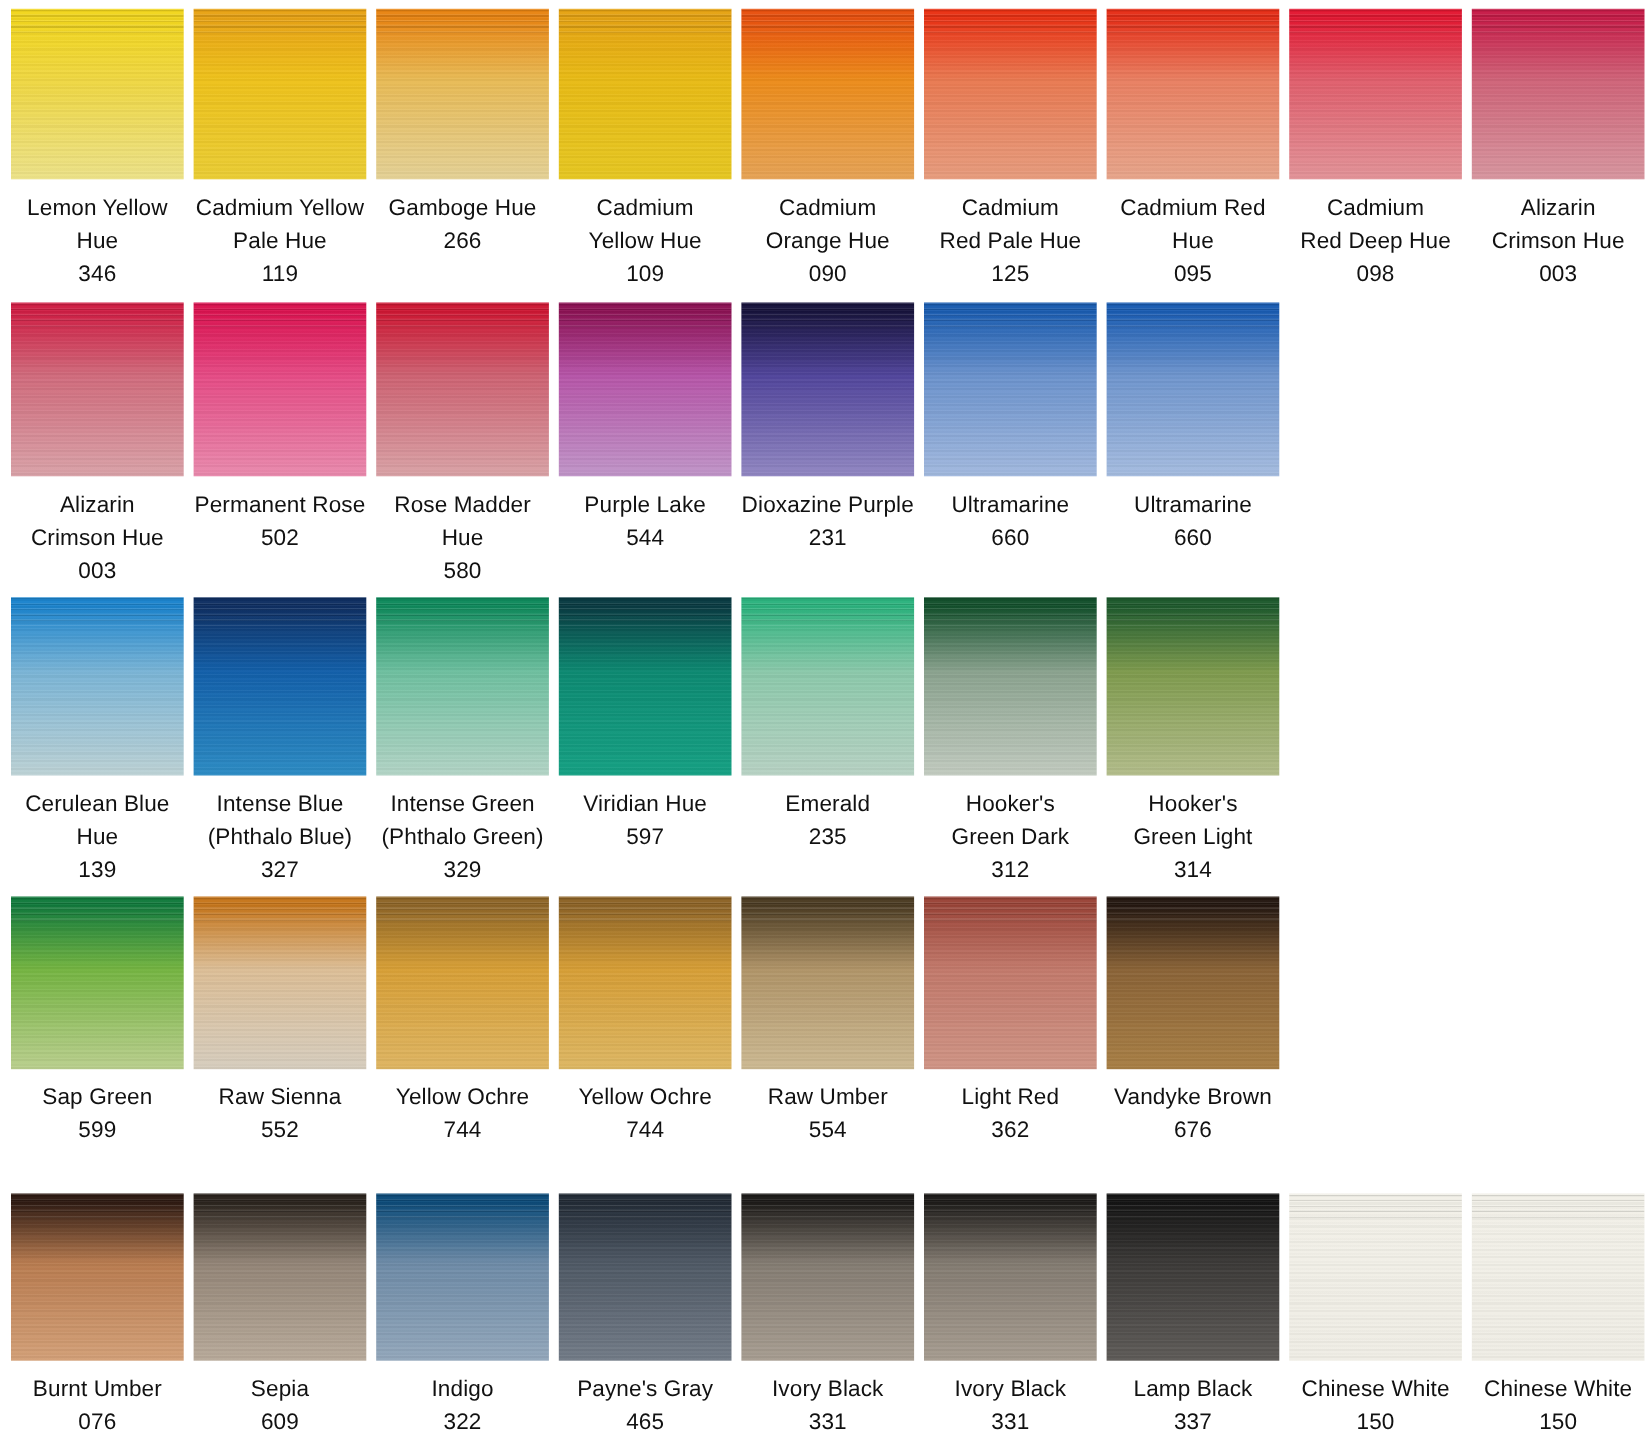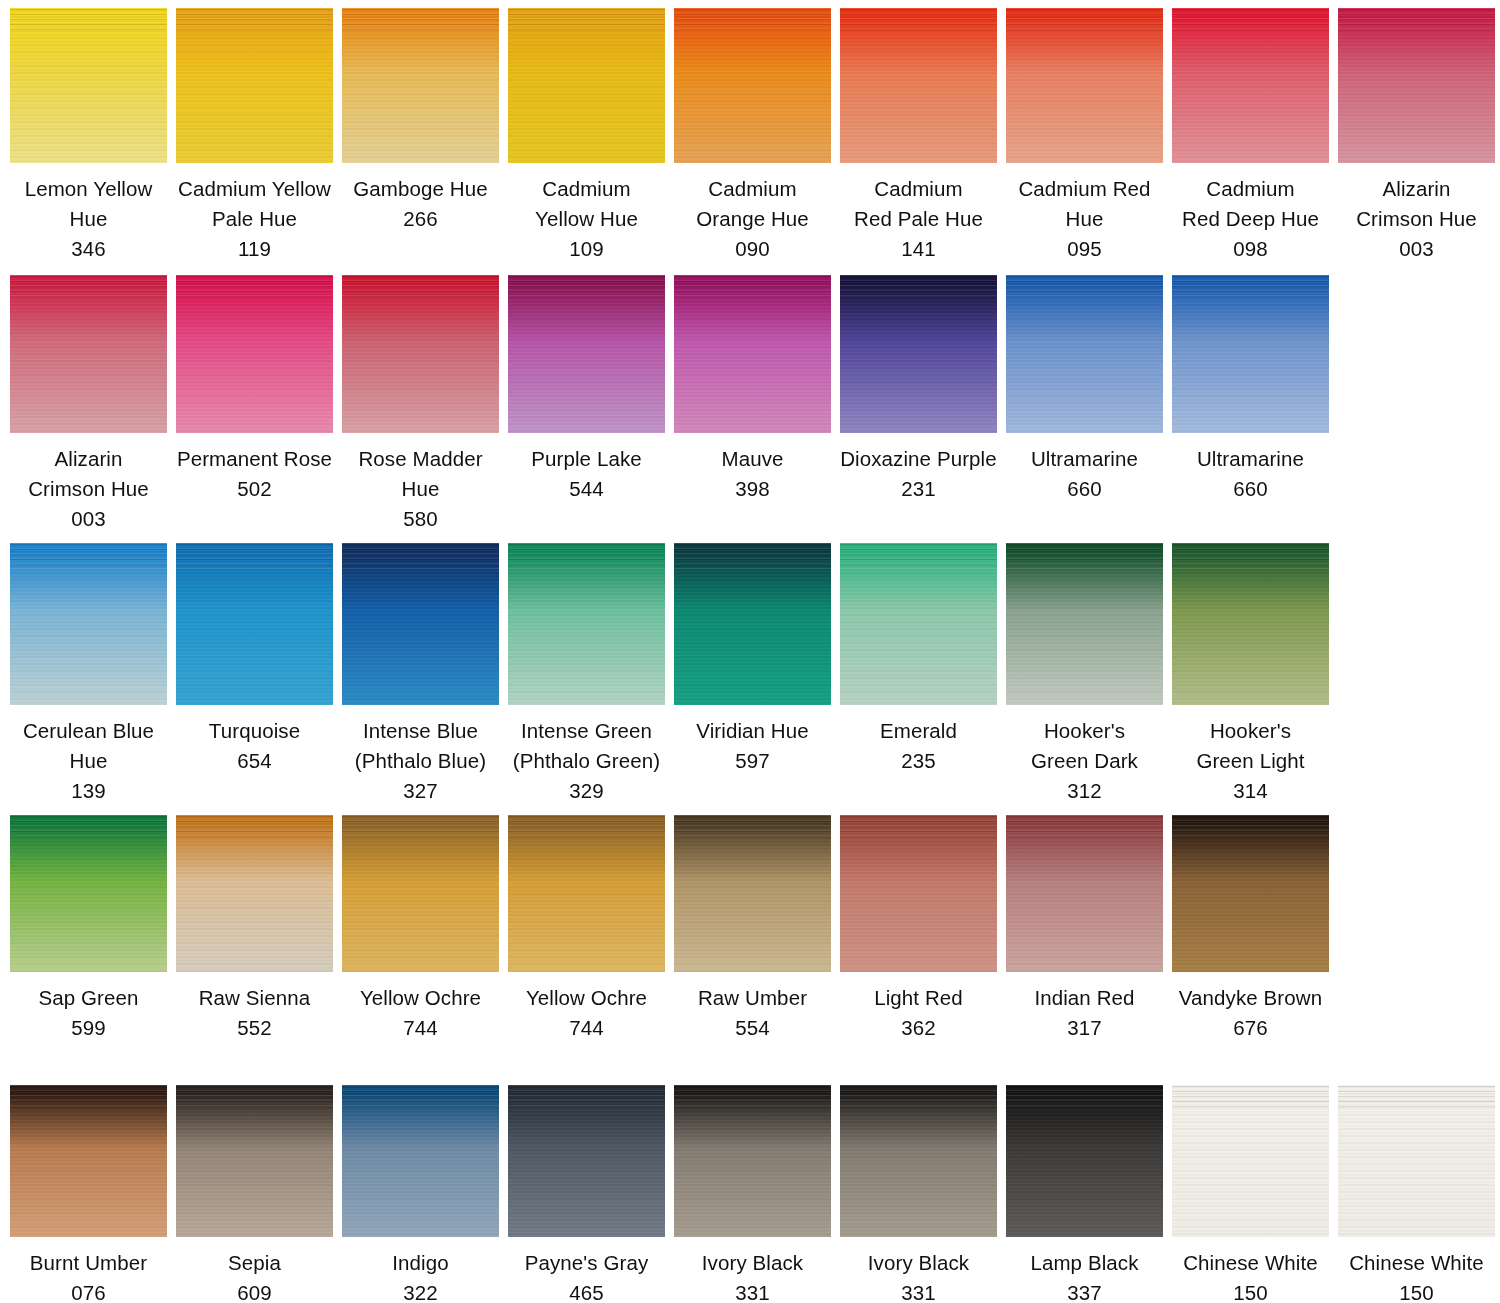--- a/index.html
+++ b/index.html
@@ -142,21 +142,21 @@
 Orange Hue</div>
         <div class="swatch-code">090</div>
       </div>
       <div class="swatch-cell">
         <div class="swatch-chip" style="height: 155px; background: linear-gradient(rgb(234, 50, 20) 0%, rgb(234, 50, 20) 5%, rgb(233, 122, 82) 42%, rgb(231, 156, 126) 100%);">
           <div class="streak"></div>
           <div class="grain"></div>
         </div>
         <div class="swatch-label">Cadmium
 Red Pale Hue</div>
-        <div class="swatch-code">141</div>
+        <div class="swatch-code">125</div>
       </div>
       <div class="swatch-cell">
         <div class="swatch-chip" style="height: 155px; background: linear-gradient(rgb(230, 47, 24) 0%, rgb(230, 47, 24) 5%, rgb(233, 128, 98) 42%, rgb(231, 165, 139) 100%);">
           <div class="streak"></div>
           <div class="grain"></div>
         </div>
         <div class="swatch-label">Cadmium Red
 Hue</div>
         <div class="swatch-code">095</div>
       </div>
@@ -207,28 +207,20 @@
       </div>
       <div class="swatch-cell">
         <div class="swatch-chip" style="height: 158px; background: linear-gradient(rgb(140, 18, 84) 0%, rgb(140, 18, 84) 5%, rgb(182, 85, 168) 42%, rgb(192, 149, 200) 100%);">
           <div class="streak"></div>
           <div class="grain"></div>
         </div>
         <div class="swatch-label">Purple Lake</div>
         <div class="swatch-code">544</div>
       </div>
       <div class="swatch-cell">
-        <div class="swatch-chip" style="height: 158px; background: linear-gradient(rgb(154, 17, 100) 0%, rgb(154, 17, 100) 5%, rgb(192, 88, 173) 42%, rgb(210, 137, 189) 100%);">
-          <div class="streak"></div>
-          <div class="grain"></div>
-        </div>
-        <div class="swatch-label">Mauve</div>
-        <div class="swatch-code">398</div>
-      </div>
-      <div class="swatch-cell">
         <div class="swatch-chip" style="height: 158px; background: linear-gradient(rgb(23, 19, 60) 0%, rgb(23, 19, 60) 5%, rgb(81, 69, 155) 42%, rgb(145, 135, 194) 100%);">
           <div class="streak"></div>
           <div class="grain"></div>
         </div>
         <div class="swatch-label">Dioxazine Purple</div>
         <div class="swatch-code">231</div>
       </div>
       <div class="swatch-cell">
         <div class="swatch-chip" style="height: 158px; background: linear-gradient(rgb(26, 92, 176) 0%, rgb(26, 92, 176) 5%, rgb(107, 146, 204) 42%, rgb(162, 185, 222) 100%);">
           <div class="streak"></div>
@@ -250,28 +242,20 @@
       <div class="swatch-cell">
         <div class="swatch-chip" style="height: 162px; background: linear-gradient(rgb(28, 132, 205) 0%, rgb(28, 132, 205) 5%, rgb(123, 181, 214) 42%, rgb(189, 210, 213) 100%);">
           <div class="streak"></div>
           <div class="grain"></div>
         </div>
         <div class="swatch-label">Cerulean Blue
 Hue</div>
         <div class="swatch-code">139</div>
       </div>
       <div class="swatch-cell">
-        <div class="swatch-chip" style="height: 162px; background: linear-gradient(rgb(16, 113, 183) 0%, rgb(16, 113, 183) 5%, rgb(31, 149, 204) 42%, rgb(54, 163, 211) 100%);">
-          <div class="streak"></div>
-          <div class="grain"></div>
-        </div>
-        <div class="swatch-label">Turquoise</div>
-        <div class="swatch-code">654</div>
-      </div>
-      <div class="swatch-cell">
         <div class="swatch-chip" style="height: 162px; background: linear-gradient(rgb(15, 47, 98) 0%, rgb(15, 47, 98) 5%, rgb(19, 96, 170) 42%, rgb(45, 140, 196) 100%);">
           <div class="streak"></div>
           <div class="grain"></div>
         </div>
         <div class="swatch-label">Intense Blue
 (Phthalo Blue)</div>
         <div class="swatch-code">327</div>
       </div>
       <div class="swatch-cell">
         <div class="swatch-chip" style="height: 162px; background: linear-gradient(rgb(15, 138, 92) 0%, rgb(15, 138, 92) 5%, rgb(111, 192, 160) 42%, rgb(179, 212, 198) 100%);">
@@ -358,28 +342,20 @@
         <div class="swatch-label">Raw Umber</div>
         <div class="swatch-code">554</div>
       </div>
       <div class="swatch-cell">
         <div class="swatch-chip" style="height: 157px; background: linear-gradient(rgb(154, 68, 56) 0%, rgb(154, 68, 56) 5%, rgb(194, 121, 107) 42%, rgb(207, 148, 133) 100%);">
           <div class="streak"></div>
           <div class="grain"></div>
         </div>
         <div class="swatch-label">Light Red</div>
         <div class="swatch-code">362</div>
-      </div>
-      <div class="swatch-cell">
-        <div class="swatch-chip" style="height: 157px; background: linear-gradient(rgb(141, 61, 63) 0%, rgb(141, 61, 63) 5%, rgb(183, 128, 128) 42%, rgb(203, 165, 160) 100%);">
-          <div class="streak"></div>
-          <div class="grain"></div>
-        </div>
-        <div class="swatch-label">Indian Red</div>
-        <div class="swatch-code">317</div>
       </div>
       <div class="swatch-cell">
         <div class="swatch-chip" style="height: 157px; background: linear-gradient(rgb(36, 23, 16) 0%, rgb(36, 23, 16) 5%, rgb(138, 99, 55) 42%, rgb(168, 127, 69) 100%);">
           <div class="streak"></div>
           <div class="grain"></div>
         </div>
         <div class="swatch-label">Vandyke Brown</div>
         <div class="swatch-code">676</div>
       </div>
     </div>

